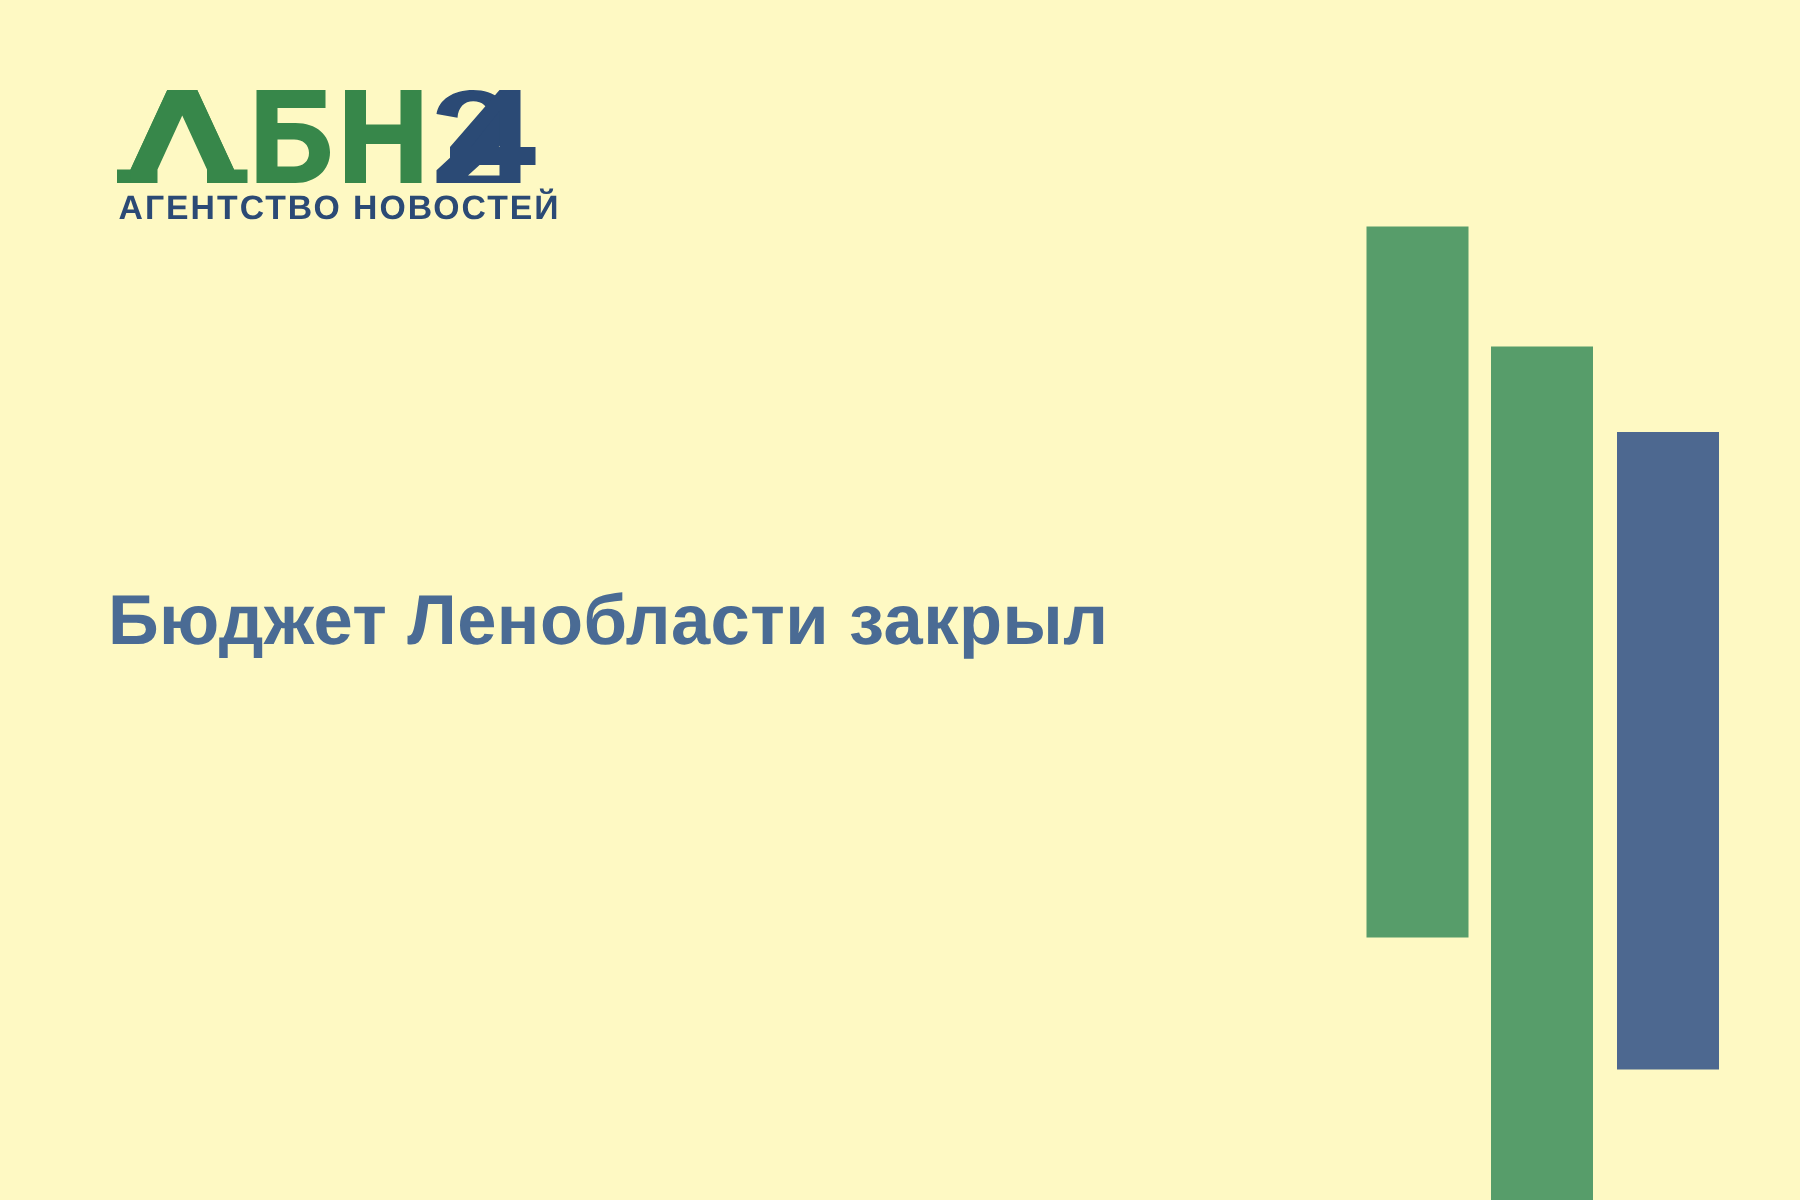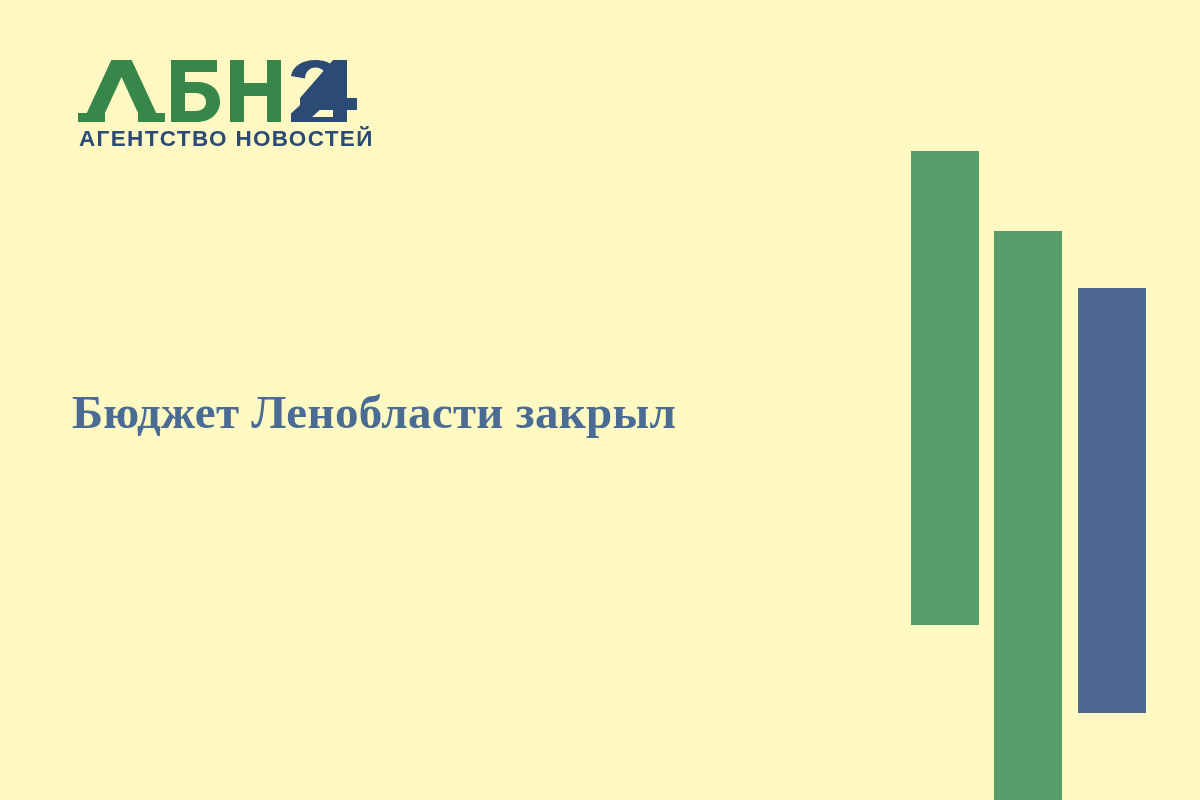--- a/index.html
+++ b/index.html
@@ -55,21 +55,21 @@
     white-space: nowrap;
   }
 
   
   .headline {
     position: absolute;
     left: 72px;
     top: 366px;
     width: 800px;
     margin: 0;
-    font-family: Liberation Serif, serif;
+    font-family: Liberation Sans, sans-serif;
     font-weight: 700;
     font-size: 47px;
     line-height: 93px;
     letter-spacing: 0.3px;
     color: #4a6b94;
   }
   .headline-line { display: block; white-space: nowrap; }
 </style>
 </head>
 <body>

